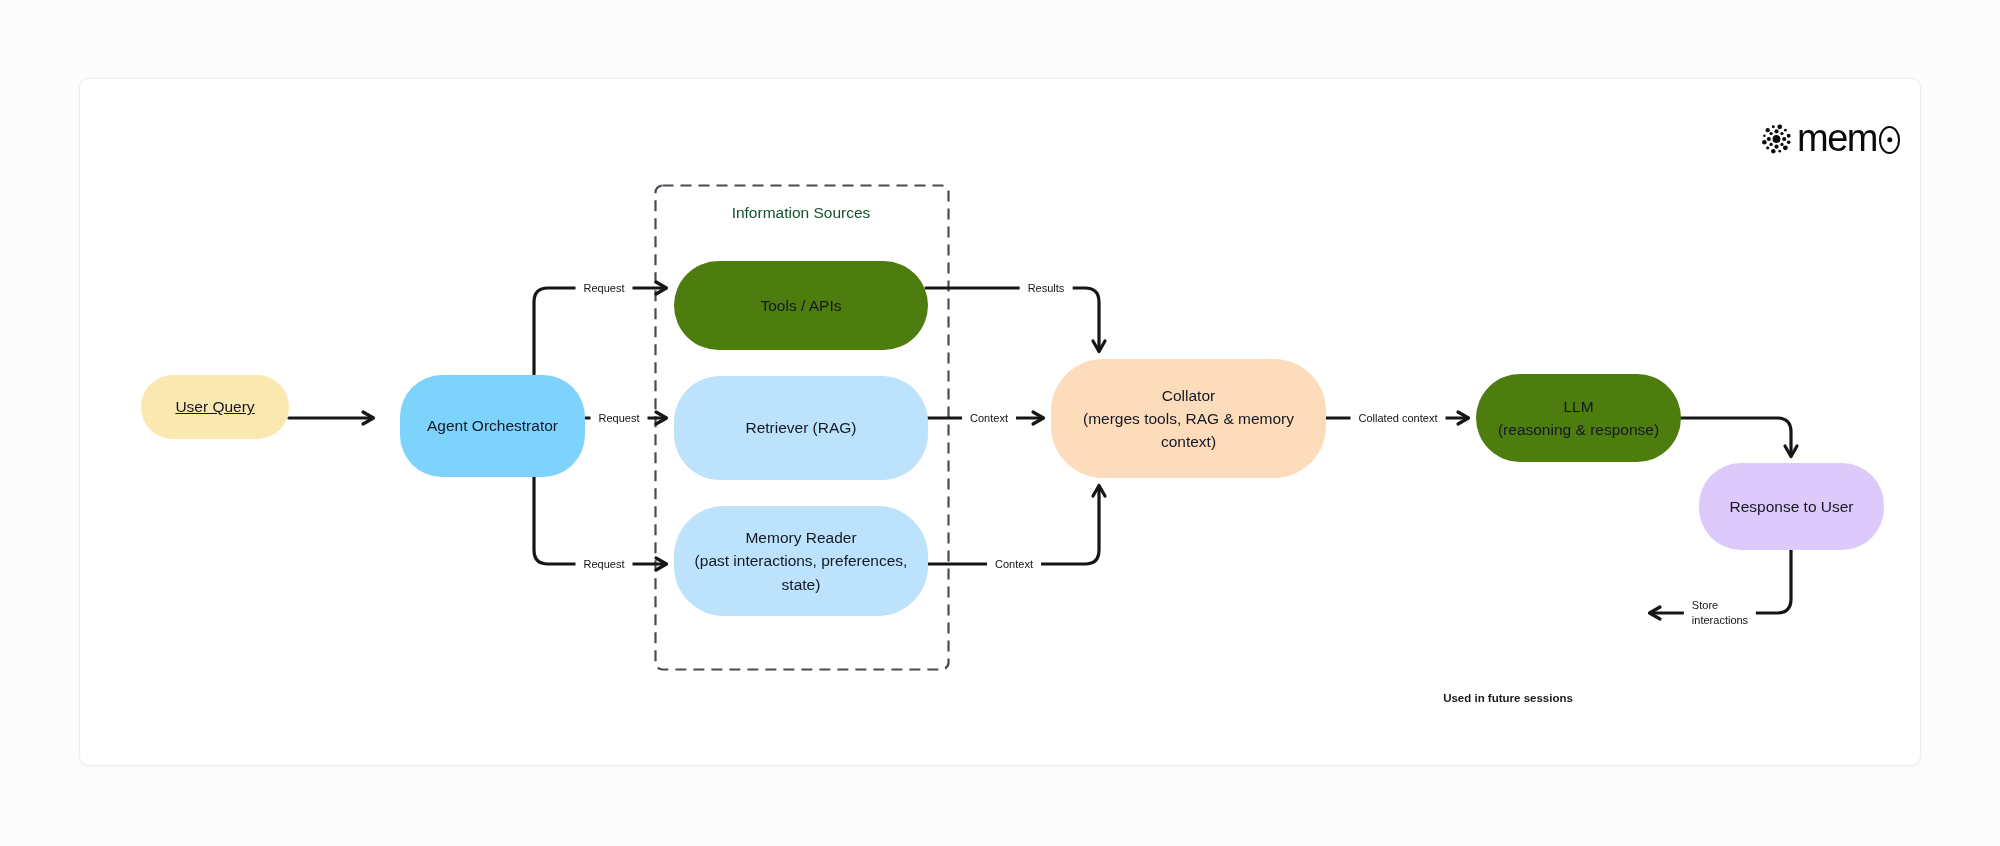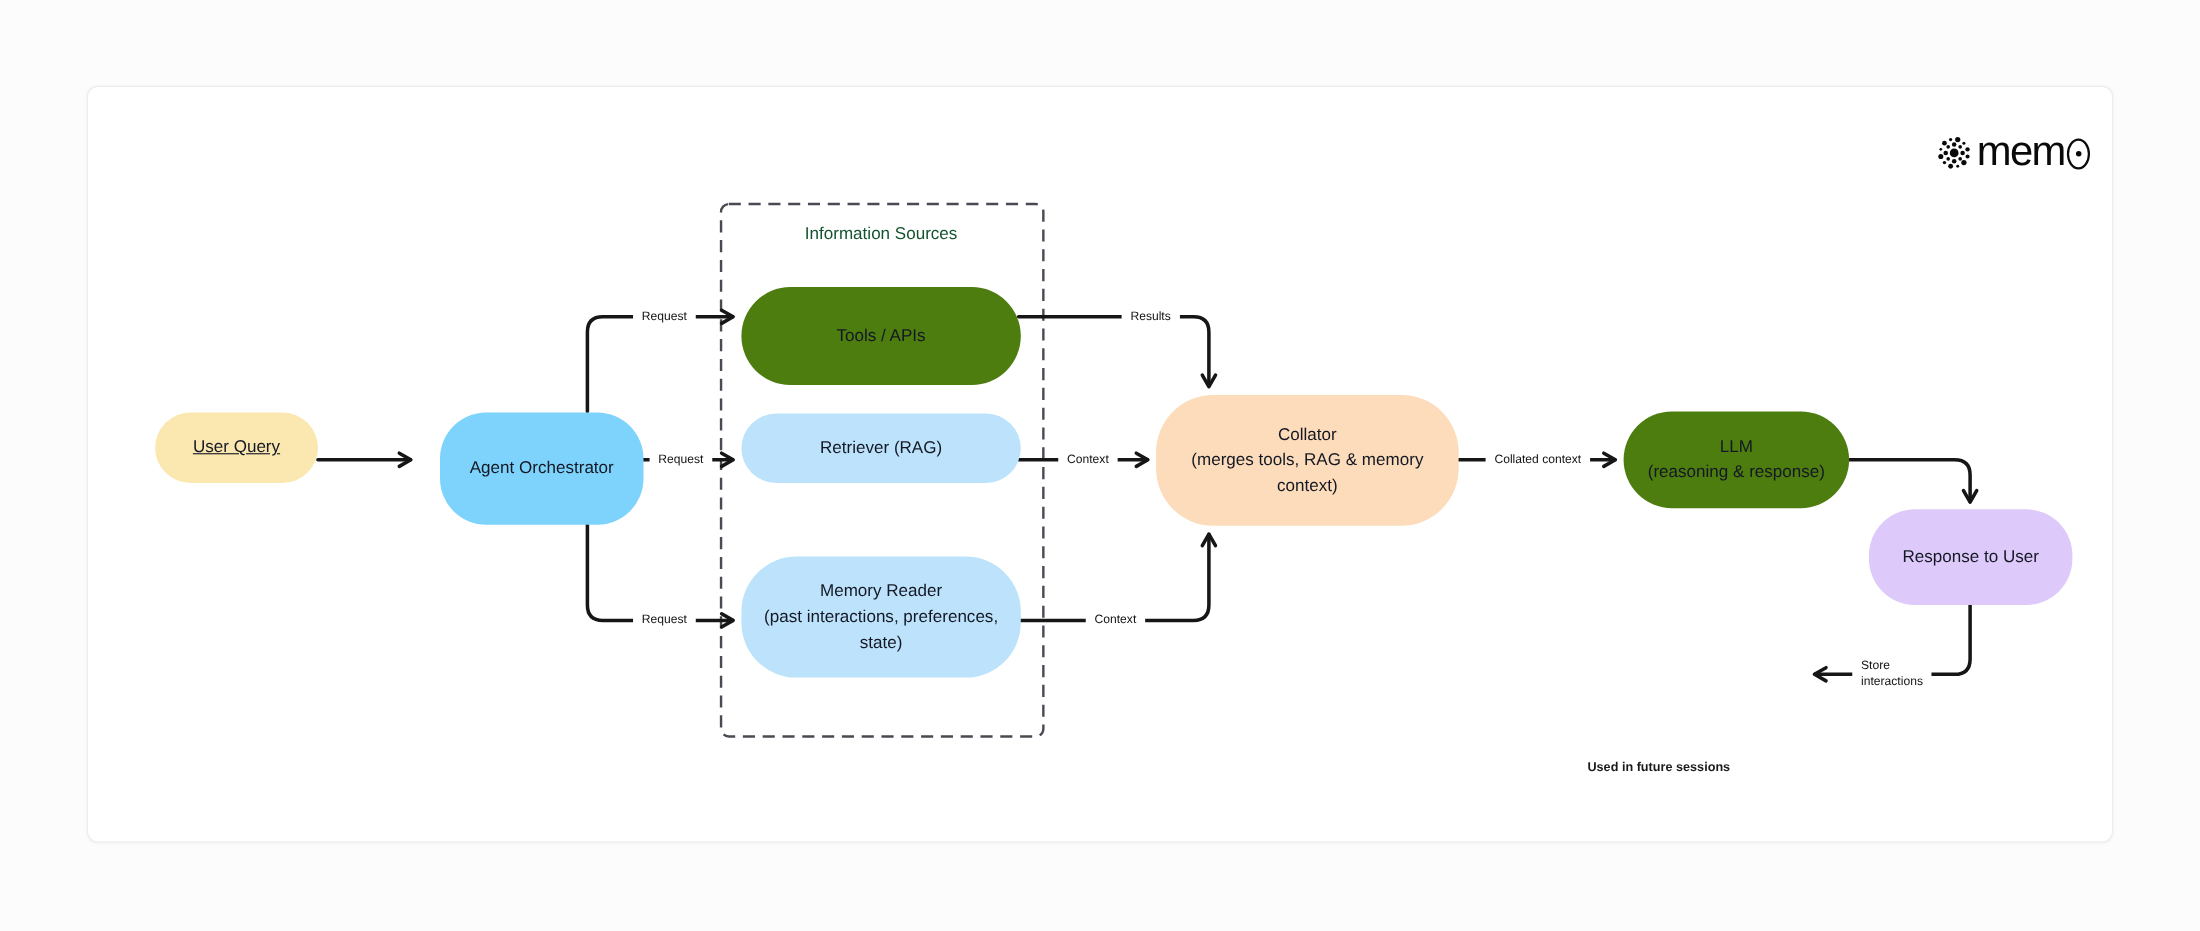--- a/index.html
+++ b/index.html
@@ -103,21 +103,21 @@
     </svg>
 
     <div class="node short" style="left: 61px; top: 296px; width: 148px; height: 64px; background: rgb(251, 231, 176); text-decoration: underline;">User Query</div>
 
     <div class="node short" style="left: 320px; top: 296px; width: 185px; height: 102px; background: #7dd3fc;">Agent Orchestrator</div>
 
     <div class="group-title" style="left:721px; top:134px;">Information Sources</div>
 
     <div class="node" style="left: 594px; top: 165px; width: 254px; height: 89px; background: #4d7c0f; margin-top: 17px;">Tools / APIs</div>
 
-    <div class="node" style="left: 594px; top: 297px; width: 254px; height: 63px; background: rgb(188, 227, 251);">Retriever (RAG)</div>
+    <div class="node" style="left: 594px; top: 297px; width: 254px; height: 104px; background: rgb(188, 227, 251);">Retriever (RAG)</div>
 
     <div class="node" style="left: 594px; top: 427px; width: 254px; height: 110px; border-radius: 50px; background: rgb(188, 227, 251);">Memory Reader
 (past interactions, preferences,
 state)</div>
 
     <div class="node" style="left: 971px; top: 280px; width: 275px; height: 119px; border-radius: 52px; background: rgb(252, 220, 186);">Collator
 (merges tools, RAG &amp; memory
 context)</div>
 
     <div class="node" style="left: 1396px; top: 295px; width: 205px; height: 88px; background: #4d7c0f;">LLM

